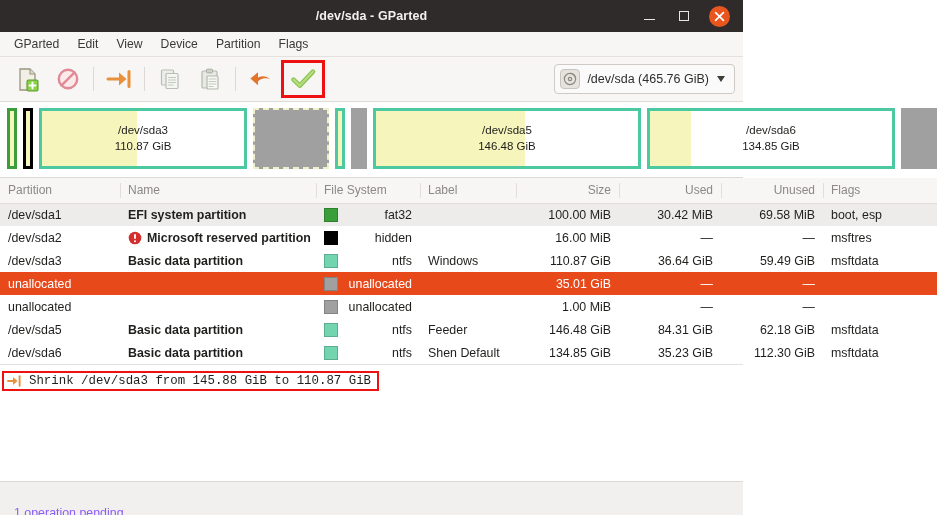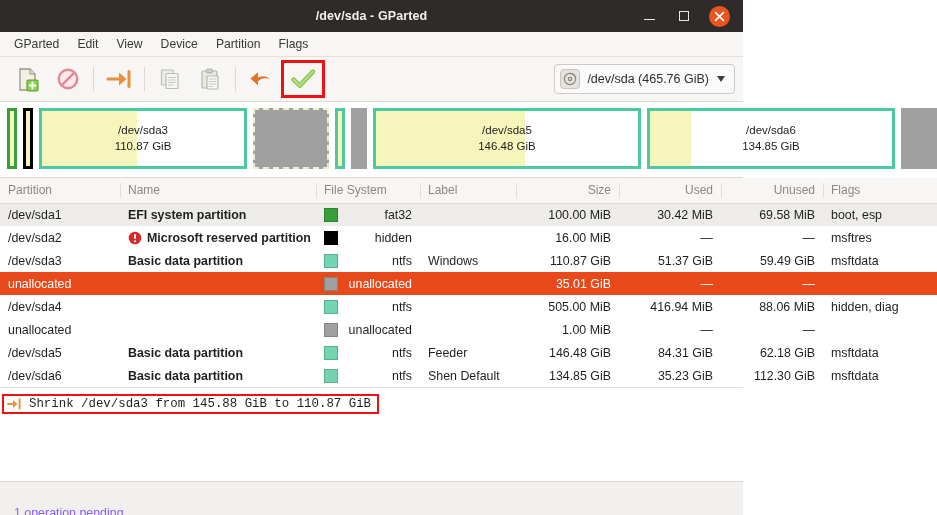--- a/index.html
+++ b/index.html
@@ -336,21 +336,21 @@
               </div>
             </td>
             <td>
               <div class="fscell">
                 <span class="swatch" style="background: rgb(114, 213, 176);"></span>
                 <span class="fsname">ntfs</span>
               </div>
             </td>
             <td>Windows</td>
             <td class="num">110.87 GiB</td>
-            <td class="num">51.37 GiB</td>
+            <td class="num">36.64 GiB</td>
             <td class="num">59.49 GiB</td>
             <td>msftdata</td>
           </tr>
           <tr class="row-sel">
             <td>unallocated</td>
             <td>
               <div class="namecell">
                 <span></span>
               </div>
             </td>
@@ -358,39 +358,20 @@
               <div class="fscell">
                 <span class="swatch" style="background: rgb(160, 160, 160);"></span>
                 <span class="fsname">unallocated</span>
               </div>
             </td>
             <td></td>
             <td class="num">35.01 GiB</td>
             <td class="num">—</td>
             <td class="num">—</td>
             <td></td>
-          </tr>
-          <tr>
-            <td>/dev/sda4</td>
-            <td>
-              <div class="namecell">
-                <span></span>
-              </div>
-            </td>
-            <td>
-              <div class="fscell">
-                <span class="swatch" style="background: rgb(114, 213, 176);"></span>
-                <span class="fsname">ntfs</span>
-              </div>
-            </td>
-            <td></td>
-            <td class="num">505.00 MiB</td>
-            <td class="num">416.94 MiB</td>
-            <td class="num">88.06 MiB</td>
-            <td>hidden, diag</td>
           </tr>
           <tr>
             <td>unallocated</td>
             <td>
               <div class="namecell">
                 <span></span>
               </div>
             </td>
             <td>
               <div class="fscell">

